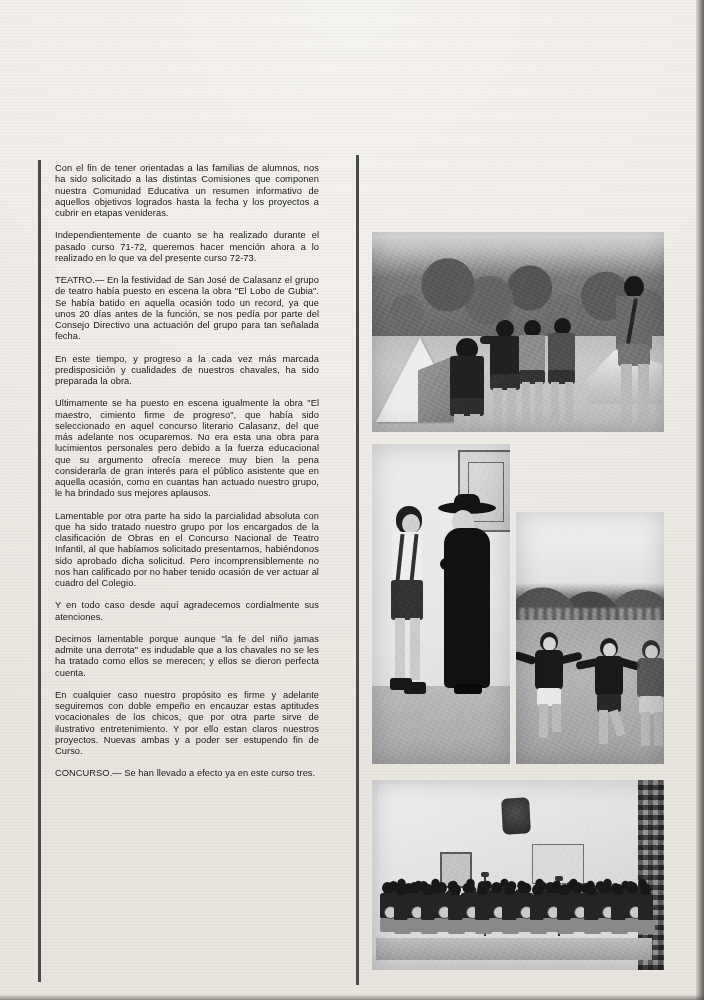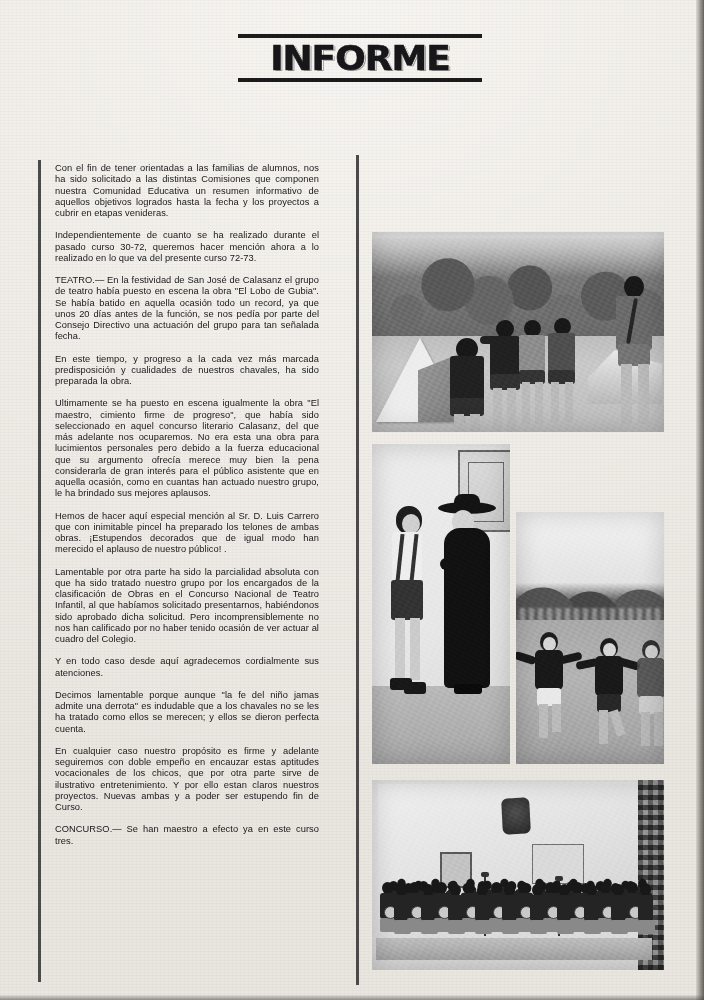--- a/index.html
+++ b/index.html
@@ -245,41 +245,35 @@
   .pl-inst{position:absolute; left:4px; top:24px; width:11px; height:11px; border-radius:50%; background:#c8c3b8; border:1px solid #4a4740;}
   .mic{position:absolute; width:2px; background:#3a3733;}
   .mic-h{position:absolute; width:8px; height:5px; background:#3a3733; border-radius:2px;}
 </style>
 </head>
 <body>
 
 <div class="page">
   <div class="grain"></div>
 
-  <div class="masthead">
-    <div class="rule-top"></div>
-    <div class="masthead-title">INFORME</div>
-    <div class="rule-bot"></div>
-  </div>
 
   <div class="vrule-left"></div>
   <div class="vrule-mid"></div>
 
   <div class="col-left">
     <p>Con el fin de tener orientadas a las familias de alumnos, nos ha sido solicitado a las distintas Comisiones que componen nuestra Comunidad Educativa un resumen informativo de aquellos objetivos logrados hasta la fecha y los proyectos a cubrir en etapas venideras.</p>
-    <p>Independientemente de cuanto se ha realizado durante el pasado curso 30-72, queremos hacer mención ahora a lo realizado en lo que va del presente curso 72-73.</p>
+    <p>Independientemente de cuanto se ha realizado durante el pasado curso 71-72, queremos hacer mención ahora a lo realizado en lo que va del presente curso 72-73.</p>
     <p>TEATRO.— En la festividad de San José de Calasanz el grupo de teatro había puesto en escena la obra "El Lobo de Gubia". Se había batido en aquella ocasión todo un record, ya que unos 20 días antes de la función, se nos pedía por parte del Consejo Directivo una actuación del grupo para tan señalada fecha.</p>
     <p>En este tiempo, y progreso a la cada vez más marcada predisposición y cualidades de nuestros chavales, ha sido preparada la obra.</p>
     <p>Ultimamente se ha puesto en escena igualmente la obra "El maestro, cimiento firme de progreso", que había sido seleccionado en aquel concurso literario Calasanz, del que más adelante nos ocuparemos. No era esta una obra para lucimientos personales pero debido a la fuerza educacional que su argumento ofrecía merece muy bien la pena considerarla de gran interés para el público asistente que en aquella ocasión, como en cuantas han actuado nuestro grupo, le ha brindado sus mejores aplausos.</p>
-    <p>Hemos de hacer aquí especial mención al Sr. D. Luis Carrero que con inimitable pincel ha preparado los telones de ambas obras. ¡Estupendos decorados que de igual modo han merecido el aplauso de nuestro público! .</p>
     <p>Lamentable por otra parte ha sido la parcialidad absoluta con que ha sido tratado nuestro grupo por los encargados de la clasificación de Obras en el Concurso Nacional de Teatro Infantil, al que habíamos solicitado presentarnos, habiéndonos sido aprobado dicha solicitud. Pero incomprensiblemente no nos han calificado por no haber tenido ocasión de ver actuar al cuadro del Colegio.</p>
     <p>Y en todo caso desde aquí agradecemos cordialmente sus atenciones.</p>
     <p>Decimos lamentable porque aunque "la fe del niño jamas admite una derrota" es indudable que a los chavales no se les ha tratado como ellos se merecen; y ellos se dieron perfecta cuenta.</p>
     <p>En cualquier caso nuestro propósito es firme y adelante seguiremos con doble empeño en encauzar estas aptitudes vocacionales de los chicos, que por otra parte sirve de ilustrativo entretenimiento. Y por ello estan claros nuestros proyectos. Nuevas ambas y a poder ser estupendo fin de Curso.</p>
-    <p>CONCURSO.— Se han maestro a efecto ya en este curso tres.</p>
+    <p>CONCURSO.— Se han llevado a efecto ya en este curso tres.</p>
   </div>
 
 
   <div class="photo" id="photo-camp">
     <div class="sky"></div>
     <div class="trees"></div>
     <div class="ground"></div>
     <div class="tent-l"></div>
     <div class="tent-l2"></div>
     <div class="tent-r"></div>

